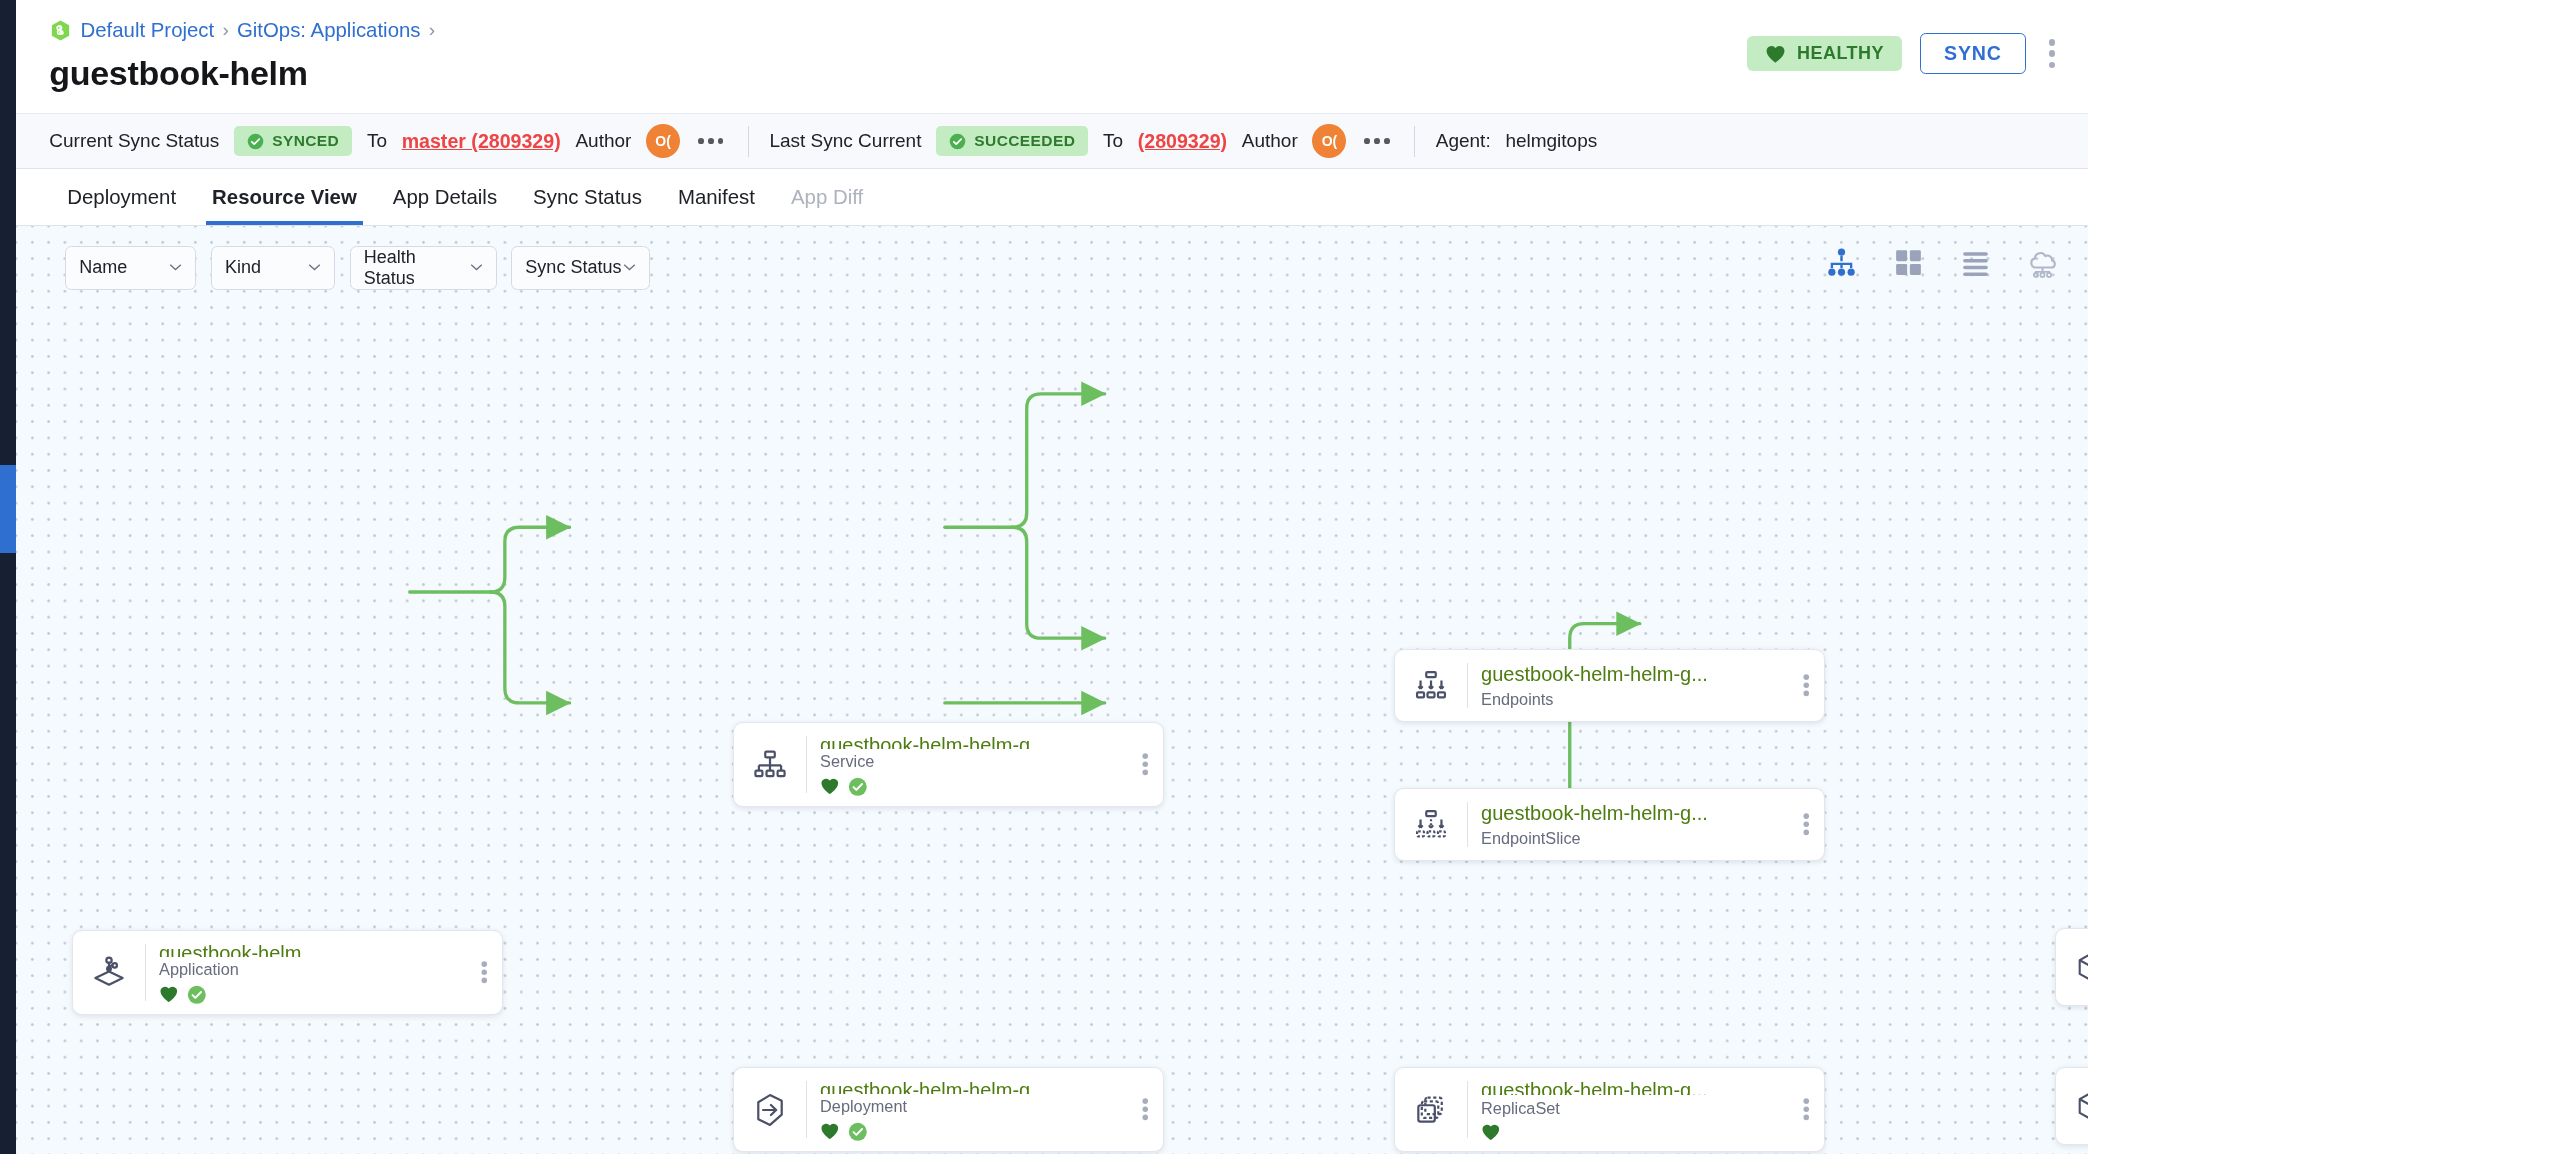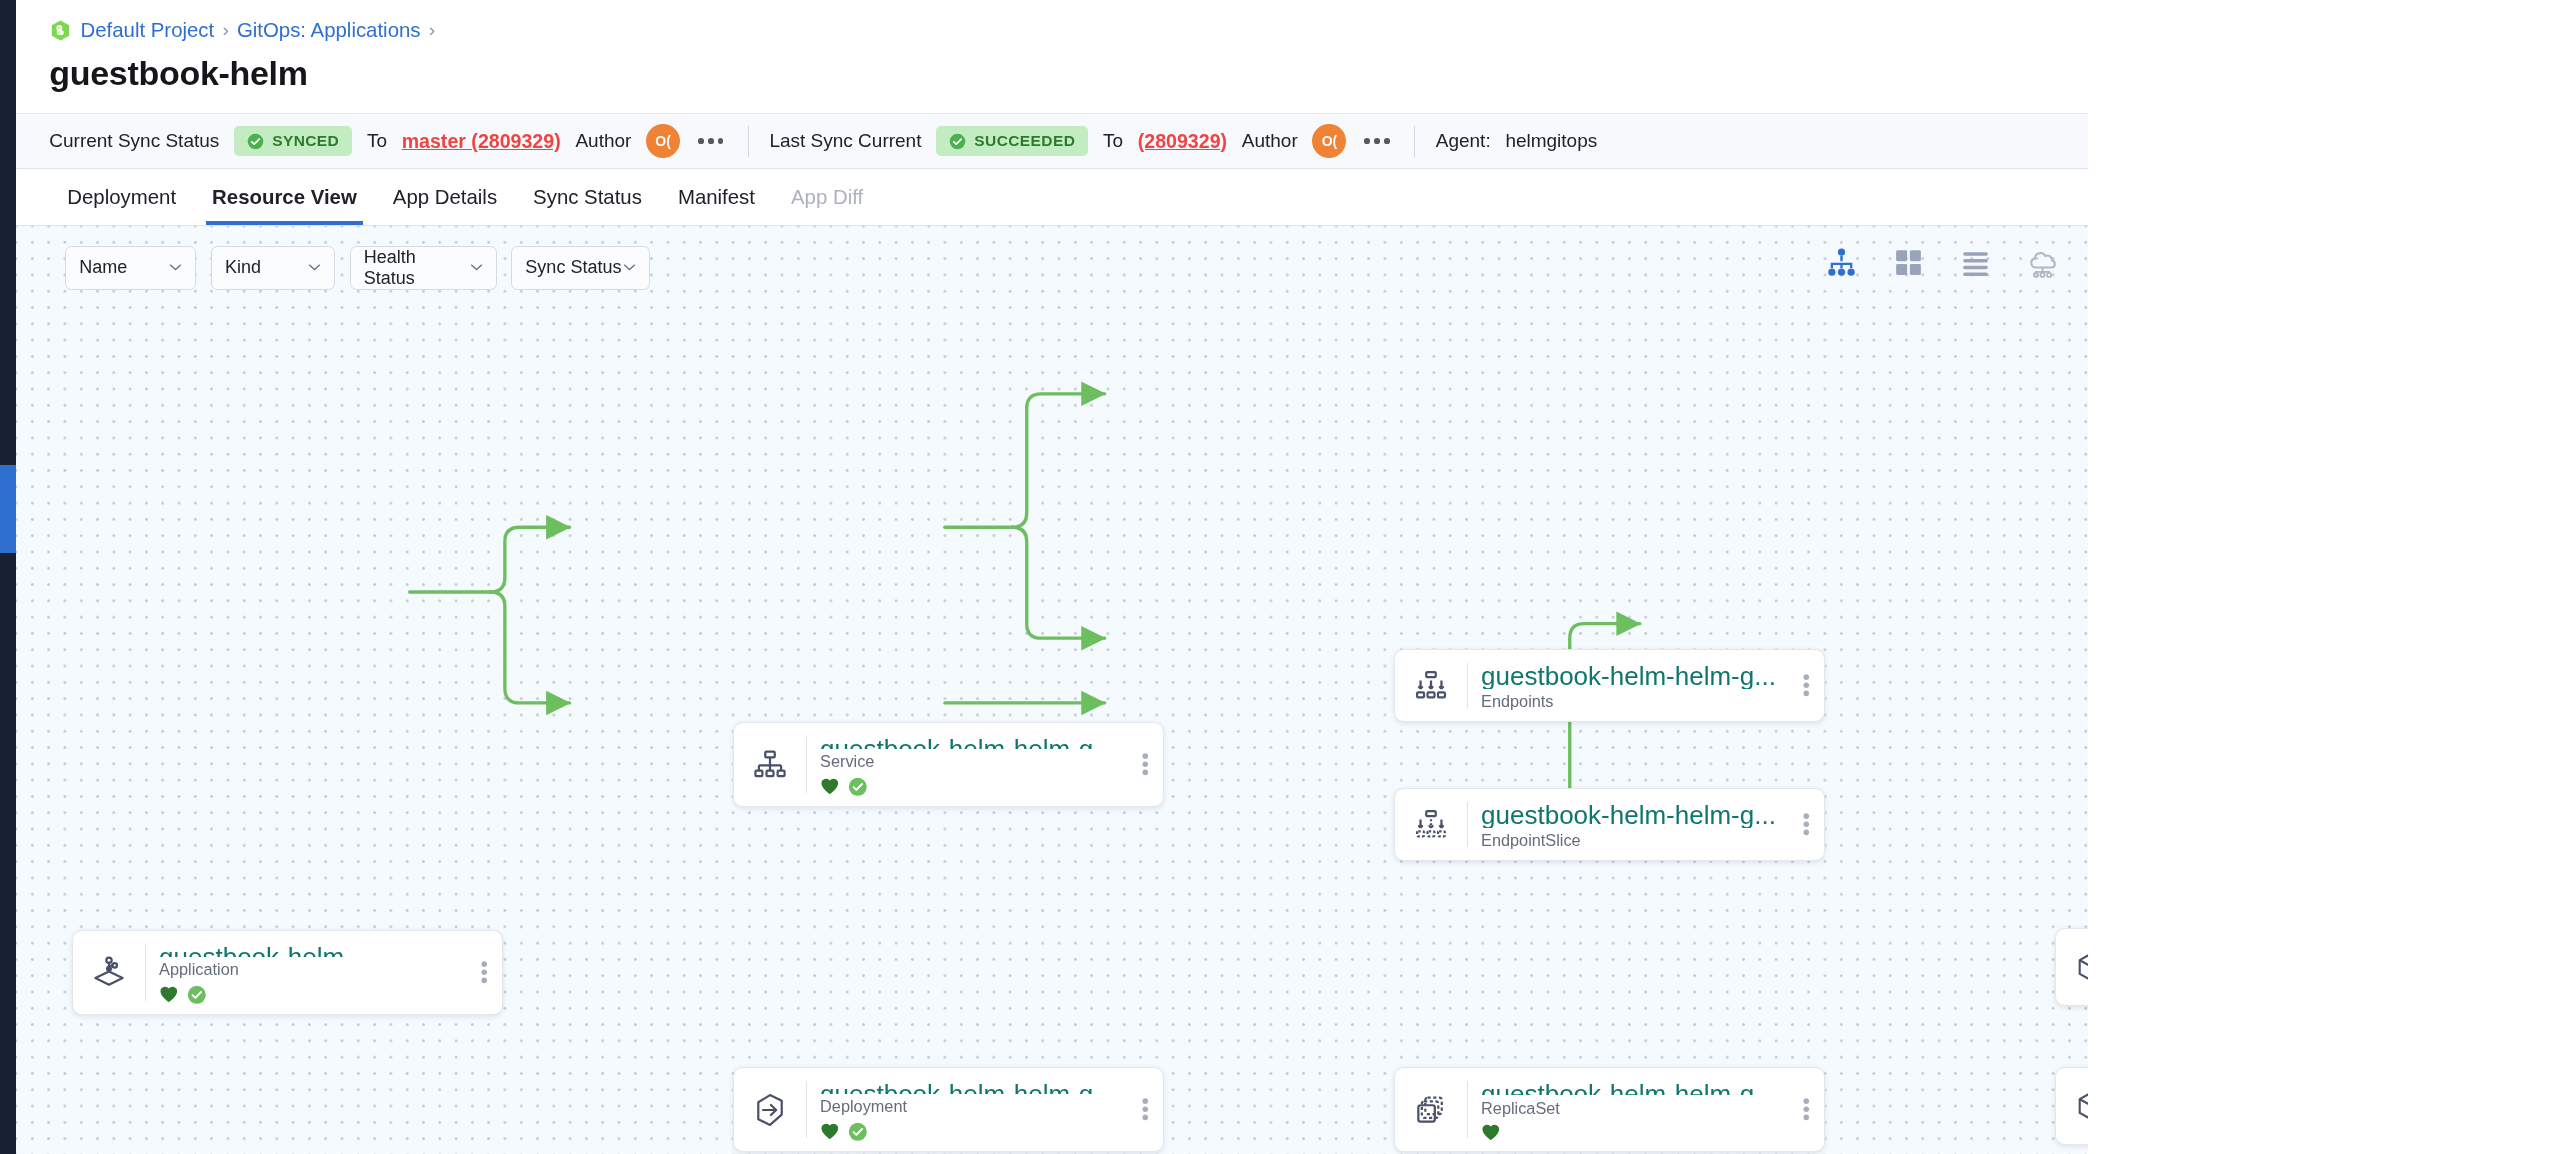--- a/index.html
+++ b/index.html
@@ -157,21 +157,21 @@
     display: flex; align-items: center; justify-content: center;
     color: #4a5068;
   }
   .node-divider { width: 0.8px; background: #dfe2ea; margin: 13px 0; flex: 0 0 0.8px; }
   .node-body {
     flex: 1 1 auto; min-width: 0;
     padding: 11.4px 0 9.8px 13px;
     display: flex; flex-direction: column; justify-content: center;
   }
   .node-title {
-    font-size: 26px; color: #0f766e; line-height: 1.18;
+    font-size: 20px; color: #4d7c0f; line-height: 1.18;
     white-space: nowrap; overflow: hidden; text-overflow: ellipsis;
   }
   .node-sub { font-size: 16.3px; color: #666b7d; margin-top: 3.3px; }
   .node-badges { display: flex; align-items: center; gap: 8.2px; margin-top: 5.7px; height: 21px; }
   .heart-sm { width: 19.6px; height: 18px; }
   .sync-ok { width: 19.6px; height: 19.6px; }
   .node-menu {
     width: 36px; flex: 0 0 36px;
     display: flex; align-items: center; justify-content: center; cursor: pointer;
   }
@@ -207,20 +207,34 @@
           <circle cx="10" cy="9.3" r="1.7" fill="none" stroke="#ffffff" stroke-width="1.5"></circle>
           <circle cx="13" cy="14.3" r="1.7" fill="none" stroke="#ffffff" stroke-width="1.5"></circle>
         </svg>
         <a class="bc-link" href="#">Default Project</a>
         <span class="bc-sep">›</span>
         <a class="bc-link" href="#">GitOps: Applications</a>
         <span class="bc-sep">›</span>
       </div>
       <div class="page-title">guestbook-helm</div>
 
+      <div class="header-right">
+        <div class="badge-healthy">
+          <svg class="heart-lg" viewBox="0 0 24 22">
+            <path d="M12 21S1.8 14.3 1.8 7.7A5.7 5.7 0 0 1 12 4.3 5.7 5.7 0 0 1 22.2 7.7C22.2 14.3 12 21 12 21z" fill="#2d7a2d"></path>
+          </svg>
+          <span>HEALTHY</span>
+        </div>
+        <button class="sync-btn">SYNC</button>
+        <div class="kebab-v">
+            <i></i>
+            <i></i>
+            <i></i>
+          </div>
+      </div>
     </div>
 
     <div class="statusbar">
       <div class="st-group">
         <span class="st-label">Current Sync Status</span>
         <span class="badge-sm">
           <svg class="check-circ" viewBox="0 0 24 24">
             <circle cx="12" cy="12" r="11" fill="#4caf50"></circle>
             <path d="M6.8 12.4l3.4 3.4 7-7.2" fill="none" stroke="#ffffff" stroke-width="2.4" stroke-linecap="round" stroke-linejoin="round"></path>
           </svg>

